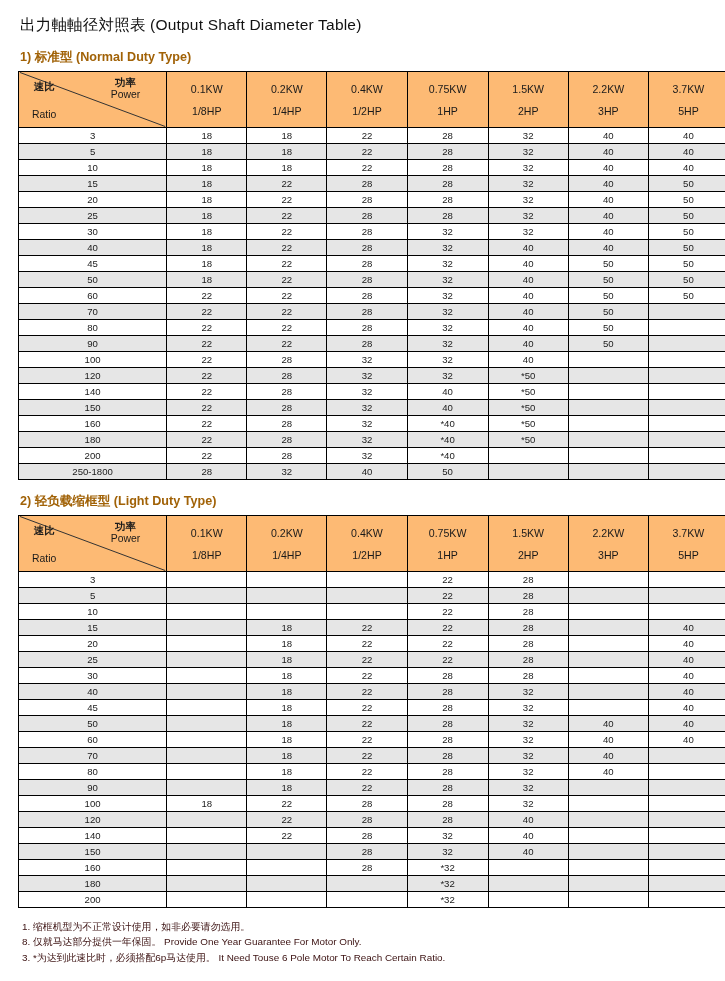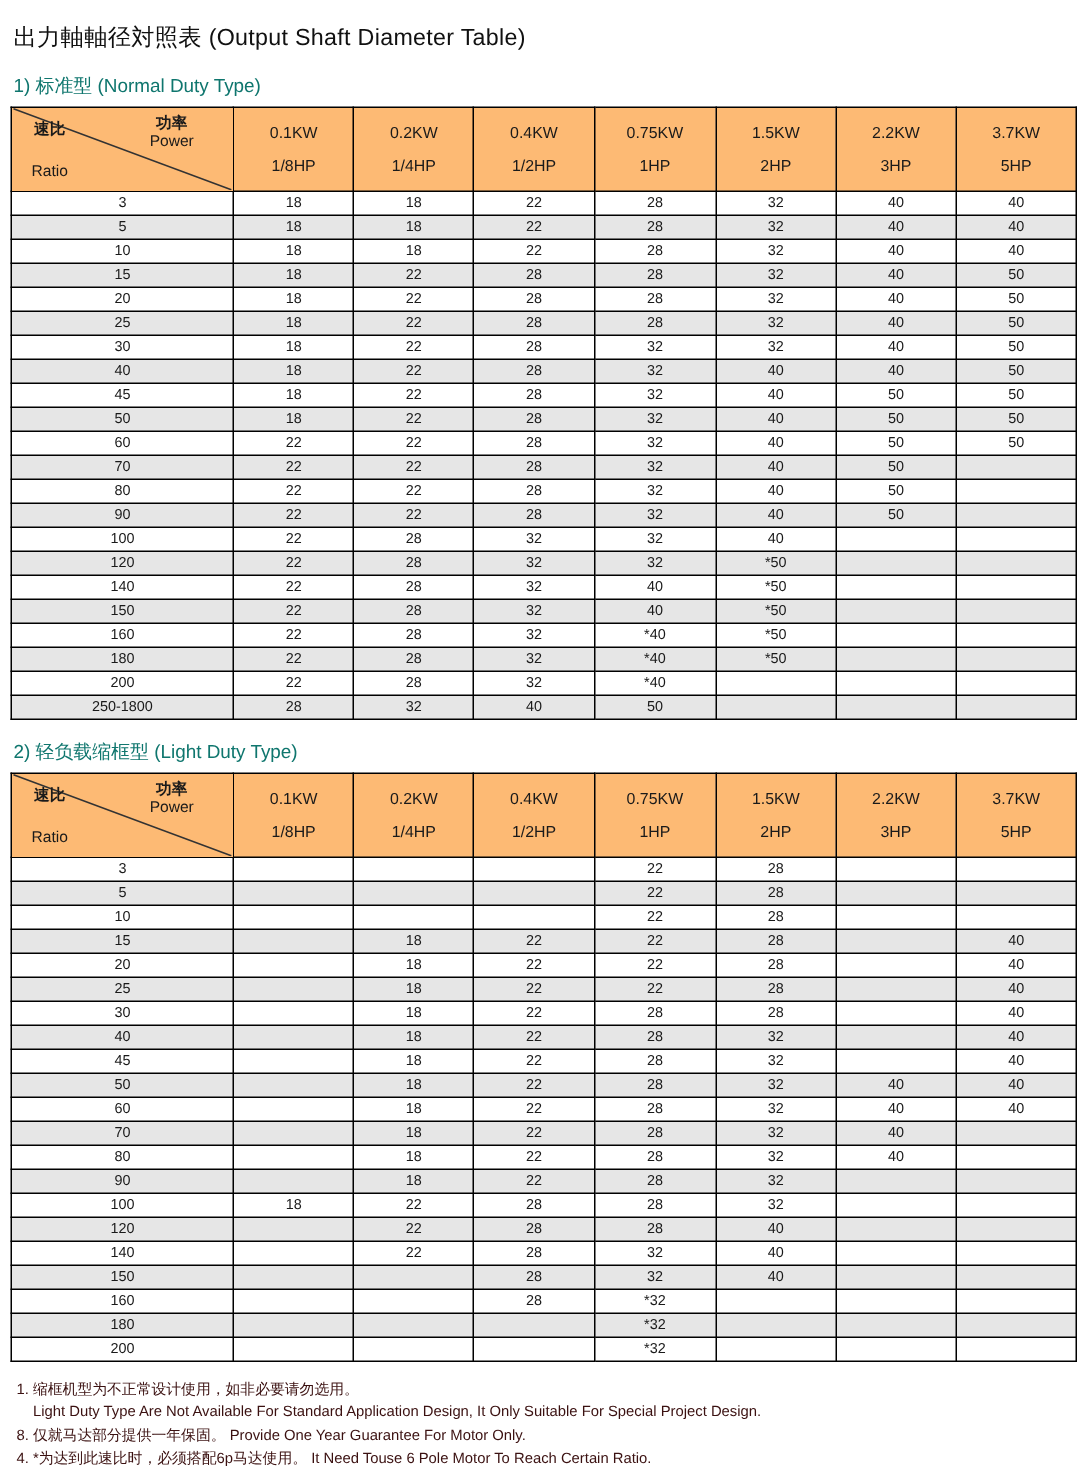--- a/index.html
+++ b/index.html
@@ -5,33 +5,33 @@
   * { box-sizing: border-box; }
   html, body { margin:0; padding:0; }
   body {
     width: 725px;
     height: 981px;
     background: #ffffff;
     font-family: "Liberation Sans", "DejaVu Sans", sans-serif;
     color: #1a1a1a;
     overflow: hidden;
   }
-  .page { padding: 10px 7px 0 7px; }
+  .page { padding: 10px 7px 0 18px; }
 
   .doc-title {
     font-size: 15.5px;
     font-weight: 400;
     color: #111;
     margin: 5px 0 0 2px;
     letter-spacing: .2px;
   }
   .section-title {
     font-size: 12.6px;
-    font-weight: 400;
-    color: #0f766e;
+    font-weight: 700;
+    color: #a16207;
     margin: 13px 0 5px 2px;
   }
 
   table.spec {
     border-collapse: collapse;
     width: 711px;
     table-layout: fixed;
     border: 1px solid #000;
   }
   table.spec td, table.spec th {
@@ -660,18 +660,17 @@
           <td>*32</td>
           <td></td>
           <td></td>
           <td></td>
         </tr>
       </tbody>
   </table>
 
   <div class="notes" id="notes">
       <div class="note">1. 缩框机型为不正常设计使用，如非必要请勿选用。</div>
-      <div class="note indent">Light Duty Type Are Not Available For Standard Application Design, It Only Suitable For Special Project Design.</div>
       <div class="note">8. 仅就马达部分提供一年保固。 Provide One Year Guarantee For Motor Only.</div>
-      <div class="note">4. *为达到此速比时，必须搭配6p马达使用。 It Need Touse 6 Pole Motor To Reach Certain Ratio.</div>
+      <div class="note">3. *为达到此速比时，必须搭配6p马达使用。 It Need Touse 6 Pole Motor To Reach Certain Ratio.</div>
     </div>
 
 </div>
 
 </body></html>

